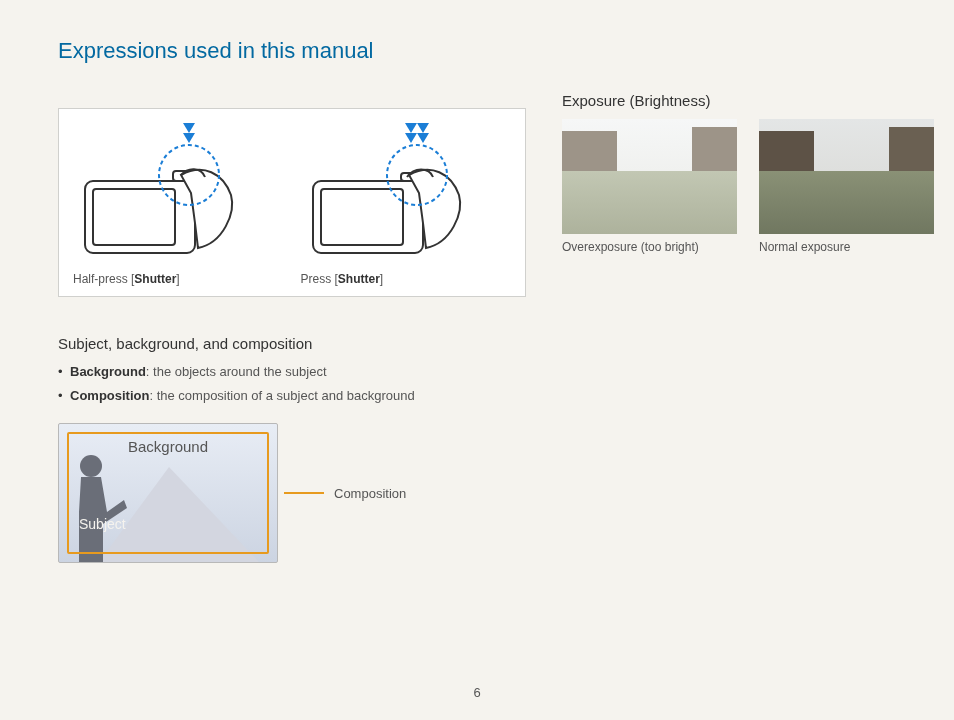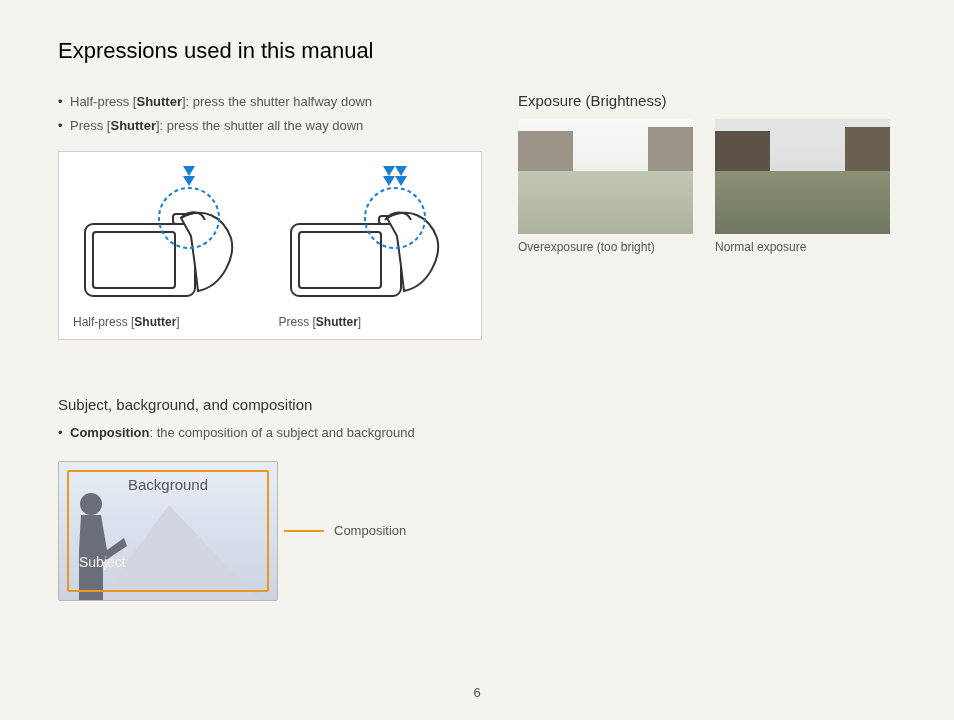--- a/index.html
+++ b/index.html
@@ -8,21 +8,21 @@
     width: 954px;
     height: 720px;
     font-family: "Helvetica Neue", Arial, sans-serif;
     color: #555;
     font-size: 13px;
     padding: 38px 55px 20px 58px;
     position: relative;
     font-weight: 300;
   }
   .title {
-    color: #000000;
+    color: #0369a1;
     font-size: 22px;
     font-weight: 300;
     margin-bottom: 28px;
   }
   .columns {
     display: flex;
     gap: 36px;
   }
   .col { flex: 1; }
   .section-heading {
@@ -44,28 +44,28 @@
     left: 0;
     color: #333;
   }
   .bold { font-weight: 700; color: #333; }
 
   .shutter-box {
     border: 1px solid #d0d0cd;
     background: #fff;
     margin-top: 16px;
     padding: 14px 7px 10px 14px;
-    width: 424px;
+    width: 468px;
     display: flex;
     gap: 10px;
   }
   .shutter-item { flex:1; text-align:left; }
   .shutter-caption { font-size:12px; color:#555; margin-top:6px; }
 
-  .subject-section { margin-top: 56px; }
+  .subject-section { margin-top: 38px; }
 
   .composition-row { display:flex; align-items:center; gap:6px; margin-top:18px; }
   .composition-box {
     width: 220px; height: 140px;
     background: linear-gradient(#e8edf5, #ccd4e2);
     border: 1px solid #b8b8b8;
     border-radius:2px;
     position: relative;
     overflow:hidden;
   }
@@ -110,28 +110,20 @@
   .page-number { position:absolute; bottom:20px; left:0; right:0; text-align:center; font-size:13px; color:#555; }
 </style>
 </head>
 <body>
 
 <h1 class="title">Expressions used in this manual</h1>
 
 <div class="columns">
   <div class="col">
 
-    <ul class="bullets">
-      <li>
-        <span>Half-press [</span><span class="bold">Shutter</span><span>]: press the shutter halfway down</span>
-      </li>
-      <li>
-        <span>Press [</span><span class="bold">Shutter</span><span>]: press the shutter all the way down</span>
-      </li>
-    </ul>
 
     <div class="shutter-box">
       <div class="shutter-item">
         <svg width="175" height="140" viewBox="0 0 175 140">
 
           <rect x="12" y="58" width="110" height="72" rx="8" fill="#fff" stroke="#333" stroke-width="2"></rect>
           <rect x="20" y="66" width="82" height="56" rx="3" fill="#fff" stroke="#333" stroke-width="2"></rect>
 
           <rect x="100" y="48" width="20" height="10" rx="3" fill="#fff" stroke="#333" stroke-width="2"></rect>
 
@@ -163,20 +155,21 @@
         </svg>
         <div class="shutter-caption">
           <span>Press [</span><span class="bold">Shutter</span><span>]</span>
         </div>
       </div>
     </div>
 
     <div class="subject-section">
       <h2 class="section-heading">Subject, background, and composition</h2>
       <ul class="bullets">
+        <li><span class="bold">Background</span><span>: the objects around the subject</span></li>
         <li><span class="bold">Composition</span><span>: the composition of a subject and background</span></li>
       </ul>
 
       <div class="composition-row">
         <div class="composition-box">
           <div class="mountain"></div>
           <svg class="person" viewBox="0 0 60 110">
             <circle cx="22" cy="14" r="11" fill="#6a6e78"></circle>
             <path d="M12 25 L32 25 L38 60 L55 48 L58 56 L34 72 L34 110 L10 110 L10 60 Z" fill="#6a6e78"></path>
           </svg>

